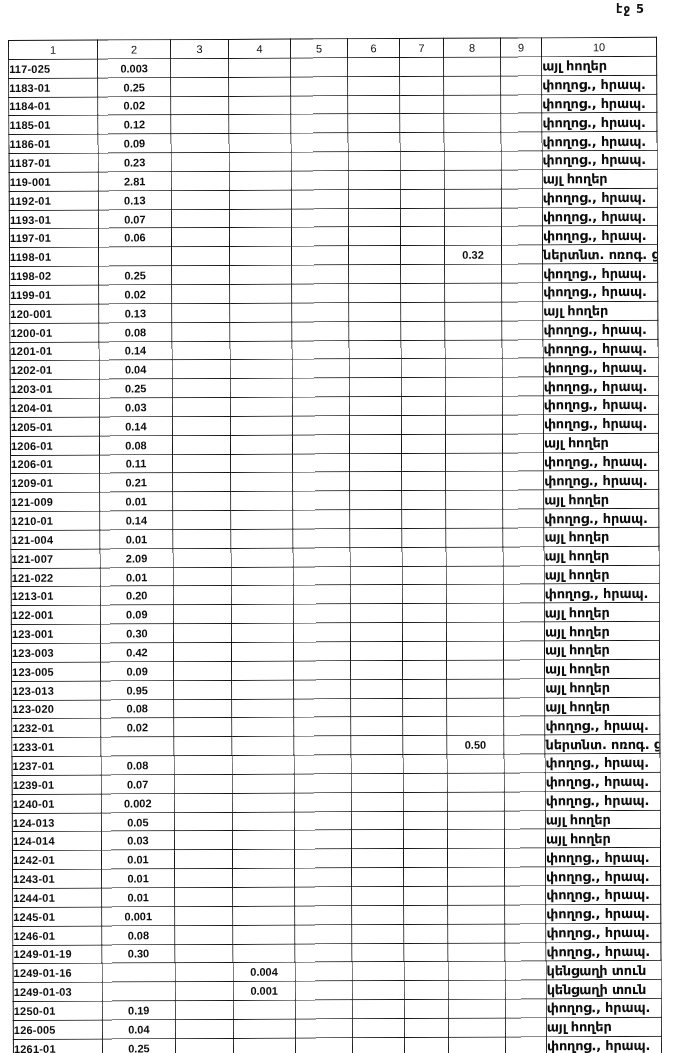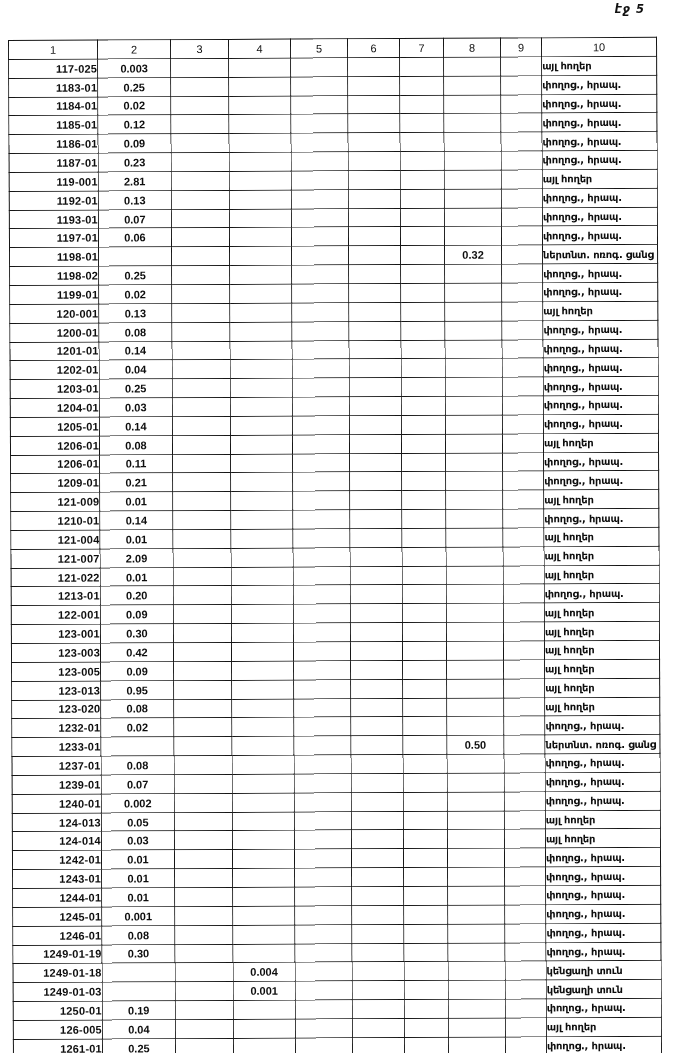--- a/index.html
+++ b/index.html
@@ -13,21 +13,20 @@
   }
   .page-label{
     position:absolute;
     top:2px;
     right:48px;
     font-size:11.5px;
     font-weight:bold;
     letter-spacing:1px;
     font-family:"DejaVu Sans",sans-serif;
     color:#111;
-    font-style:italic;
   }
   .scan-table-wrap{
     position:absolute;
     left:8px;
     top:40px;
     width:648px;
     transform:rotate(-0.28deg);
     transform-origin:0 0;
   }
   table.scan-table{
@@ -47,31 +46,31 @@
   }
   th.col-header{
     font-size:11px;
     font-weight:normal;
     text-align:center;
     color:#121212;
   }
   td.cell-id{
     font-size:11px;
     font-weight:bold;
-    text-align:right;
+    text-align:left;
     padding-left:4px;
     letter-spacing:0.2px;
   }
   td.cell-num{
     font-size:11px;
     font-weight:bold;
     text-align:center;
   }
   td.cell-land{
-    font-size:10px;
+    font-size:13px;
     font-weight:bold;
     font-family:"DejaVu Sans",sans-serif;
     text-align:left;
     padding-left:3px;
     letter-spacing:-0.2px;
   }
 </style>
 </head>
 <body>
 
@@ -676,21 +675,21 @@
           <td class="cell-num"></td>
           <td class="cell-num"></td>
           <td class="cell-num"></td>
           <td class="cell-num"></td>
           <td class="cell-num"></td>
           <td class="cell-num"></td>
           <td class="cell-num"></td>
           <td class="cell-land">փողոց., հրապ.</td>
         </tr>
         <tr>
-          <td class="cell-id">1249-01-18</td>
+          <td class="cell-id">1249-01-16</td>
           <td class="cell-num"></td>
           <td class="cell-num"></td>
           <td class="cell-num">0.004</td>
           <td class="cell-num"></td>
           <td class="cell-num"></td>
           <td class="cell-num"></td>
           <td class="cell-num"></td>
           <td class="cell-num"></td>
           <td class="cell-land">կենցաղի տուն</td>
         </tr>

